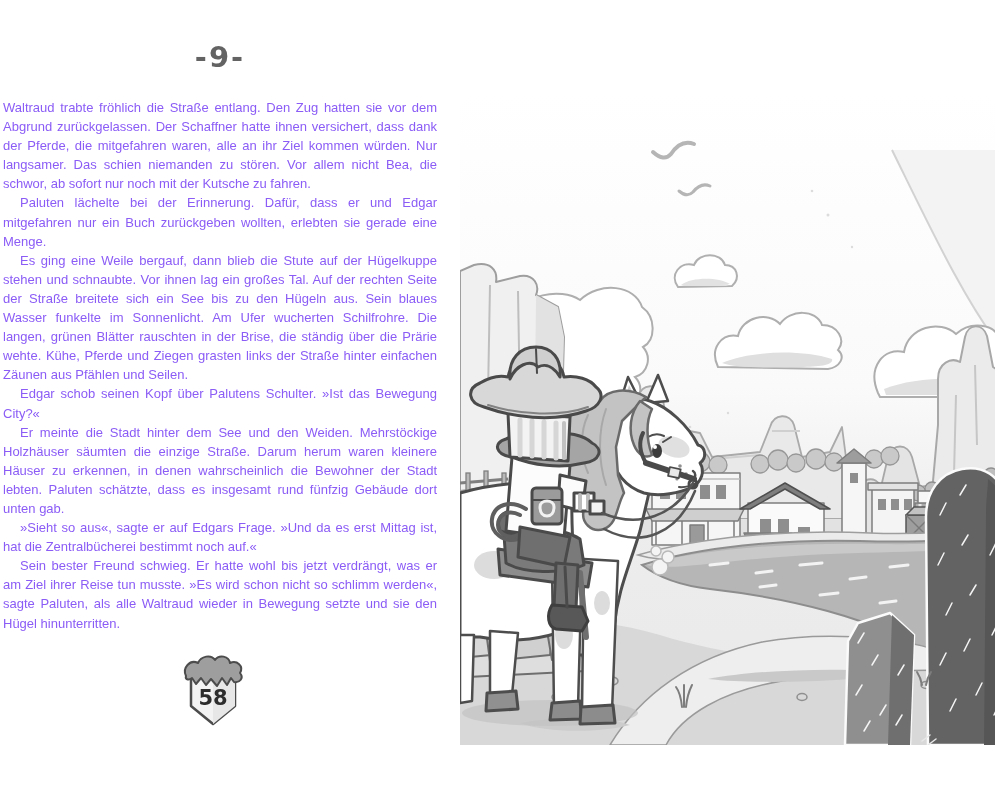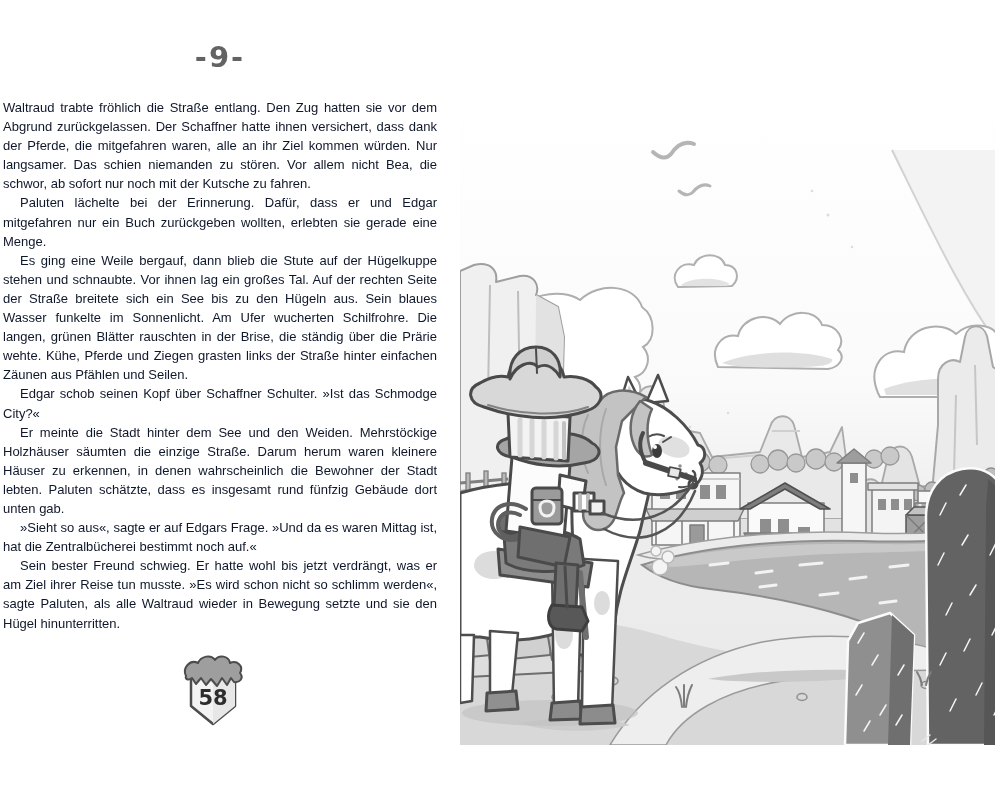--- a/index.html
+++ b/index.html
@@ -1,43 +1,43 @@
 <!DOCTYPE html>
 <html lang="de"><head>
 <meta charset="utf-8">
 <style>
   html,body{margin:0;padding:0;background:#ffffff;}
   .page{position:relative;width:1000px;height:800px;background:#ffffff;overflow:hidden;
         font-family:"Liberation Sans",sans-serif;}
   .text-col{position:absolute;left:3px;top:40px;width:434px;}
   .chapter{margin:0 0 24px 0;text-align:center;font-family:"DejaVu Sans",sans-serif;
            font-weight:bold;font-size:29px;color:#636363;letter-spacing:2px;}
-  .body-text p{margin:0;font-size:13px;line-height:19.1px;color:#0f172a;
+  .body-text p{margin:0;font-size:13px;line-height:19.1px;color:#8b5cf6;
                text-align:justify;font-family:"Liberation Sans",sans-serif;}
   .body-text p.indent{text-indent:17px;}
   .badge{position:absolute;left:181px;top:654px;width:64px;height:80px;}
   .badge svg{display:block;width:100%;height:100%;}
   .badge text{font-family:"DejaVu Sans",sans-serif;font-weight:bold;font-size:21px;}
   .illustration{position:absolute;left:460px;top:95px;width:535px;height:650px;}
   .illustration svg{display:block;width:535px;height:650px;}
 </style>
 </head>
 <body>
 
 <div class="page">
 
   <div class="text-col">
     <h1 class="chapter">-9-</h1>
     <div class="body-text">
         <p>Waltraud trabte fröhlich die Straße entlang. Den Zug hatten sie vor dem Abgrund zurückgelassen. Der Schaffner hatte ihnen versichert, dass dank der Pferde, die mitgefahren waren, alle an ihr Ziel kommen würden. Nur langsamer. Das schien niemanden zu stören. Vor allem nicht Bea, die schwor, ab sofort nur noch mit der Kutsche zu fahren.</p>
         <p class="indent">Paluten lächelte bei der Erinnerung. Dafür, dass er und Edgar mitgefahren nur ein Buch zurückgeben wollten, erlebten sie gerade eine Menge.</p>
         <p class="indent">Es ging eine Weile bergauf, dann blieb die Stute auf der Hügelkuppe stehen und schnaubte. Vor ihnen lag ein großes Tal. Auf der rechten Seite der Straße breitete sich ein See bis zu den Hügeln aus. Sein blaues Wasser funkelte im Sonnenlicht. Am Ufer wucherten Schilfrohre. Die langen, grünen Blätter rauschten in der Brise, die ständig über die Prärie wehte. Kühe, Pferde und Ziegen grasten links der Straße hinter einfachen Zäunen aus Pfählen und Seilen.</p>
-        <p class="indent">Edgar schob seinen Kopf über Schaffner Schulter. »Ist das Schmodge City?«</p>
+        <p class="indent">Edgar schob seinen Kopf über Palutens Schulter. »Ist das Bewegung City?«</p>
         <p class="indent">Er meinte die Stadt hinter dem See und den Weiden. Mehrstöckige Holzhäuser säumten die einzige Straße. Darum herum waren kleinere Häuser zu erkennen, in denen wahrscheinlich die Bewohner der Stadt lebten. Paluten schätzte, dass es insgesamt rund fünfzig Gebäude dort unten gab.</p>
-        <p class="indent">»Sieht so aus«, sagte er auf Edgars Frage. »Und da es waren Mittag ist, hat die Zentralbücherei bestimmt noch auf.«</p>
+        <p class="indent">»Sieht so aus«, sagte er auf Edgars Frage. »Und da es erst Mittag ist, hat die Zentralbücherei bestimmt noch auf.«</p>
         <p class="indent">Sein bester Freund schwieg. Er hatte wohl bis jetzt verdrängt, was er am Ziel ihrer Reise tun musste. »Es wird schon nicht so schlimm werden«, sagte Paluten, als alle Waltraud wieder in Bewegung setzte und sie den Hügel hinunterritten.</p>
       </div>
   </div>
 
   <div class="badge">
     <svg viewBox="0 0 64 80">
       <polygon points="10,24 54,24 54,52 32,70 10,52" fill="#f3f3f3" stroke="#4c4c4c" stroke-width="2.5" stroke-linejoin="round"></polygon>
       <polygon points="32,24 54,24 54,52 32,70" fill="#e7e7e7"></polygon>
       <polygon points="10,24 20,15 44,15 54,24" fill="#dcdcdc" stroke="#4c4c4c" stroke-width="2"></polygon>
       <path d="M5,22 C1,14 9,5 17,9 C20,2 30,0 34,6 C38,0 48,2 49,9 C56,6 63,12 59,19 C63,24 59,29 53,28 L50,24 L46,31 L41,24 L36,32 L30,25 L25,31 L20,24 L15,30 L11,24 C7,27 4,25 5,22 Z" fill="#9e9e9e" stroke="#4c4c4c" stroke-width="2" stroke-linejoin="round"></path>

